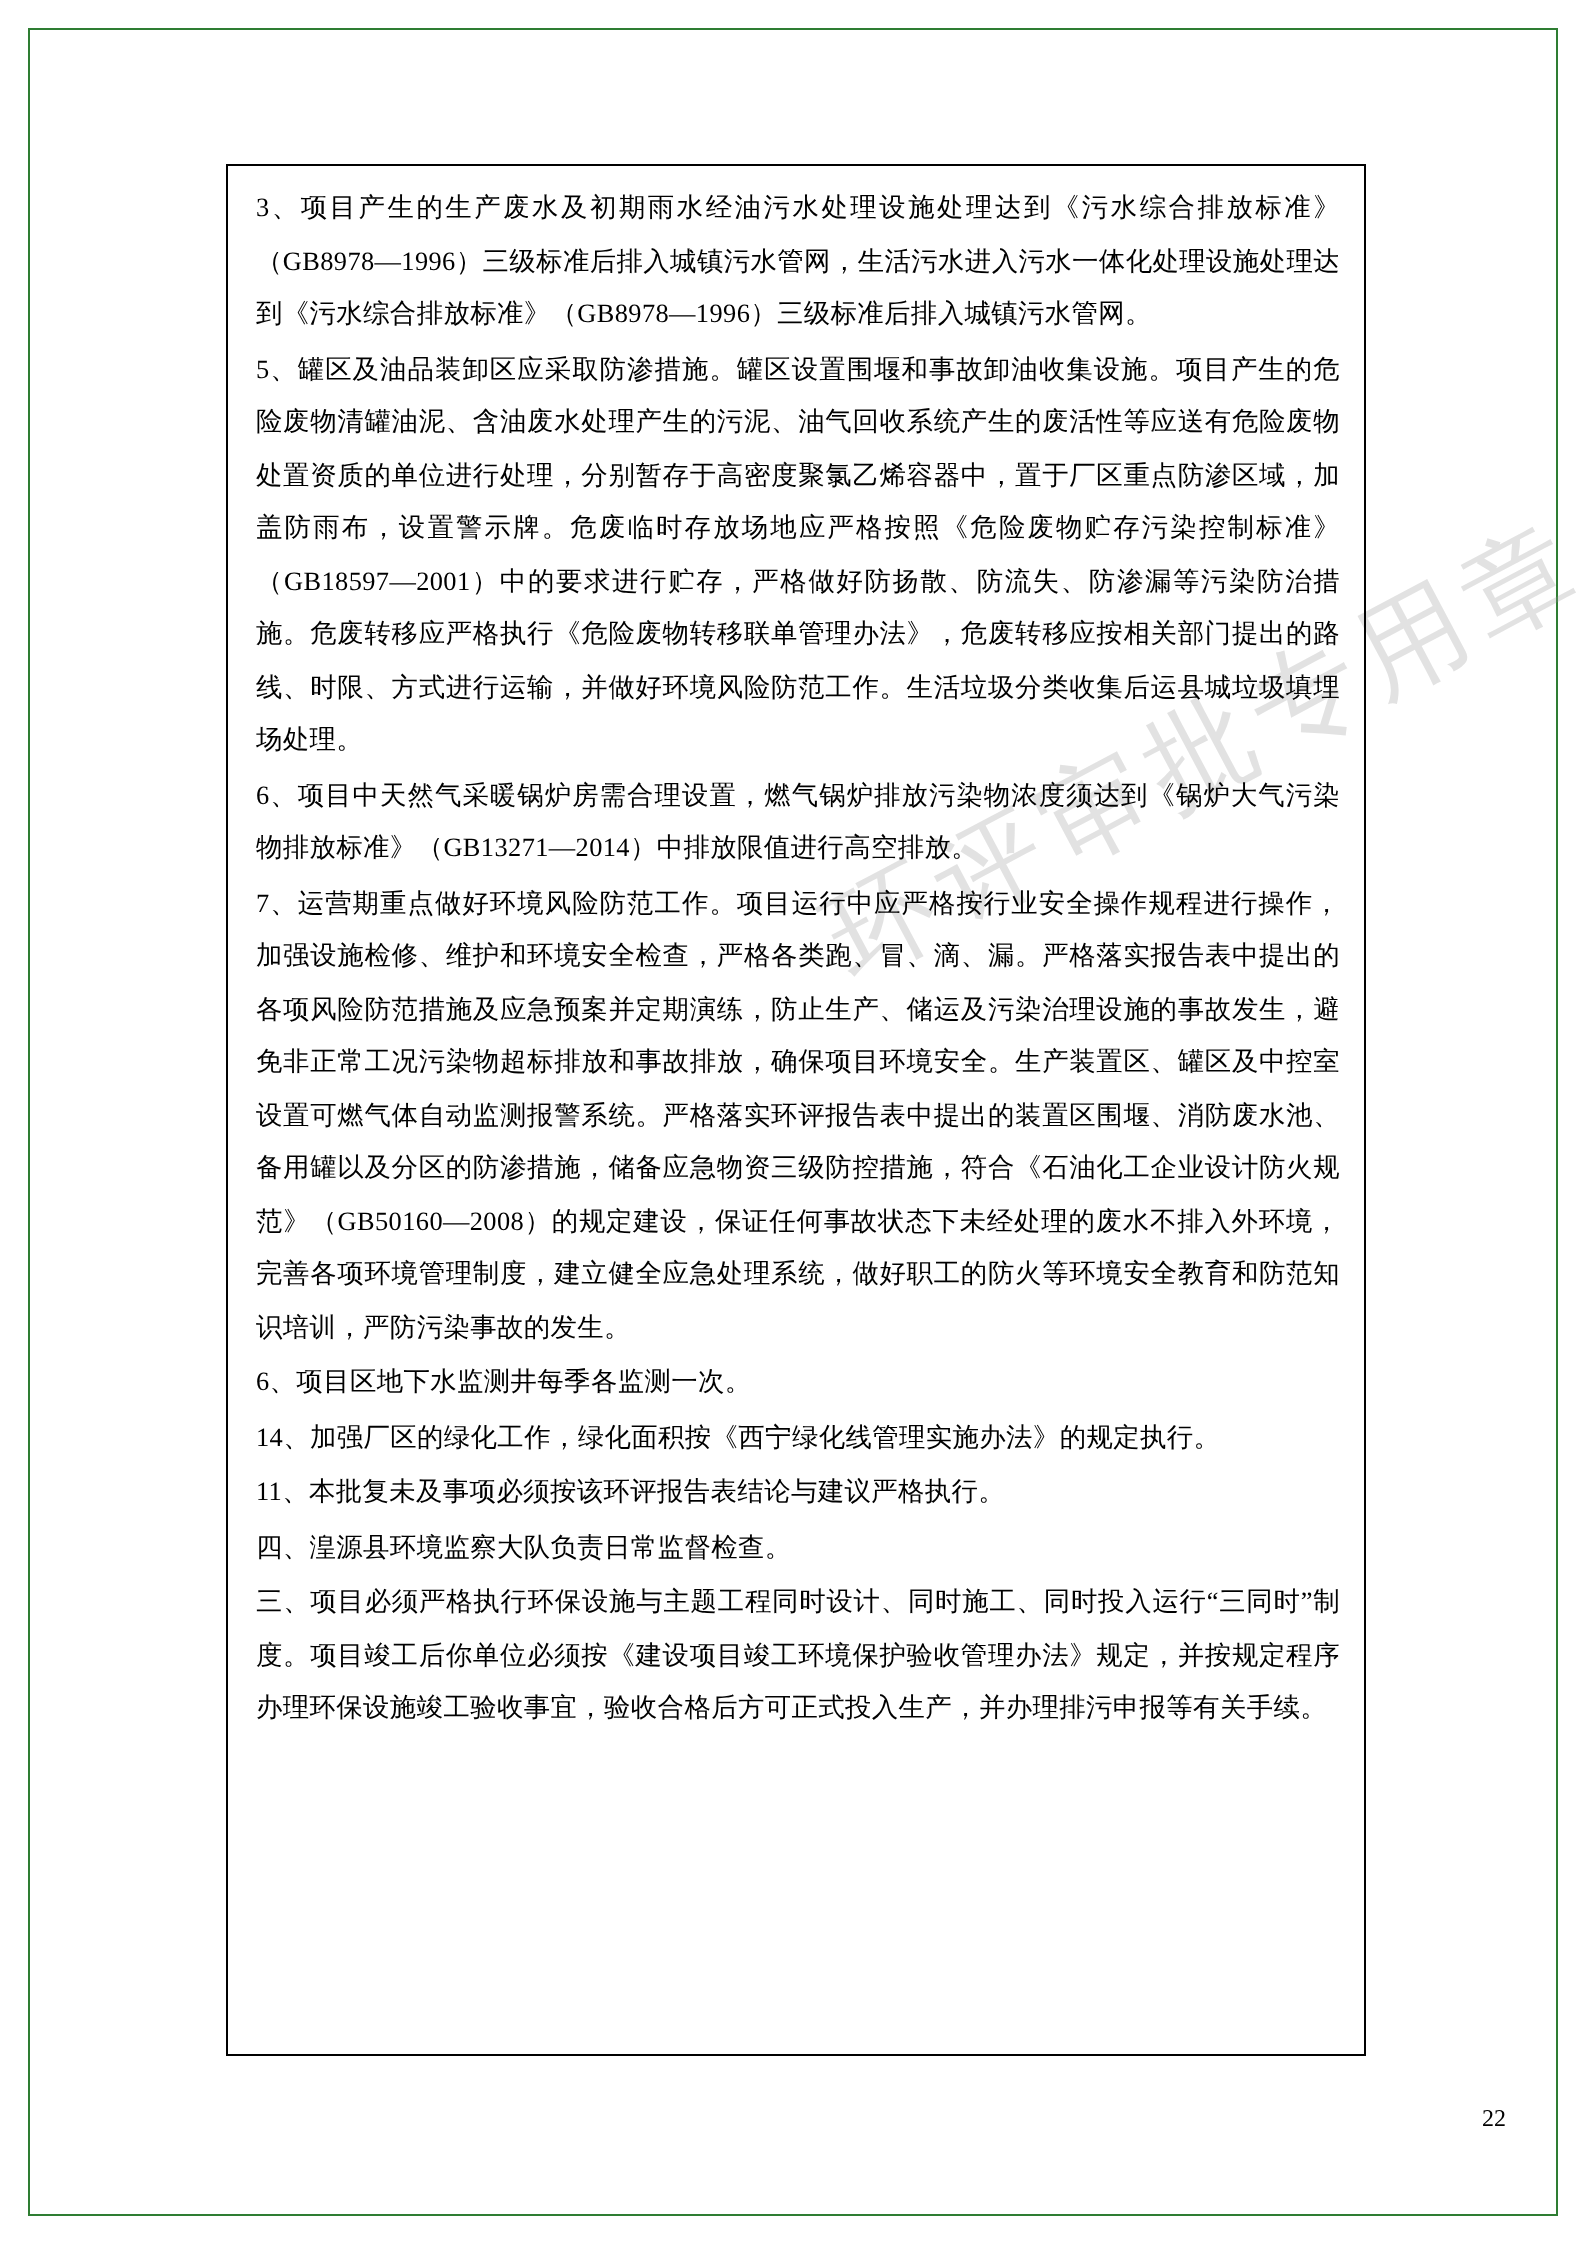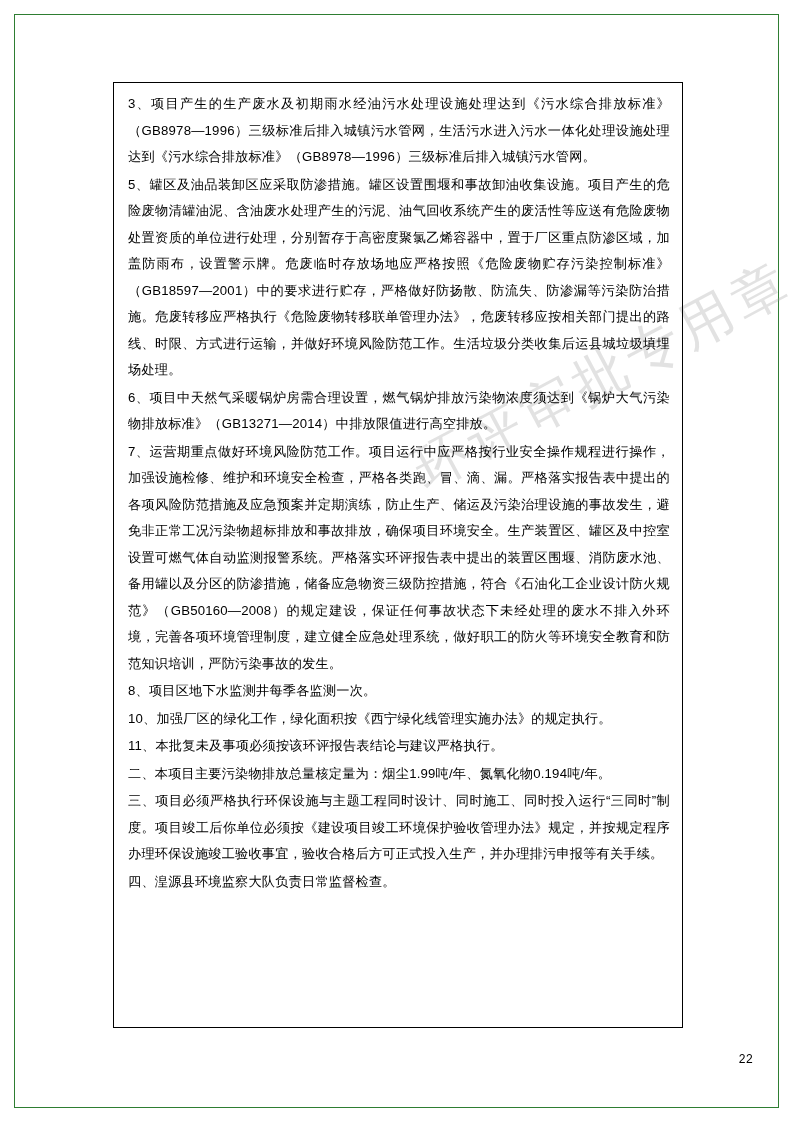--- a/index.html
+++ b/index.html
@@ -39,34 +39,34 @@
     border: 1px solid #000000;
     box-sizing: border-box;
     background: transparent;
   }
   .content-inner {
     padding: 8px 12px 8px 14px;
     box-sizing: border-box;
   }
   p.para {
     margin: 0 0 1px 0;
-    font-family: Liberation Sans, sans-serif;
+    font-family: Liberation Serif, serif;
     font-size: 13.2px;
     line-height: 26.5px;
     color: #000000;
     text-align: justify;
     text-justify: inter-ideograph;
     letter-spacing: 0.2px;
     text-indent: 0;
   }
   .page-number {
     position: absolute;
     right: 40px;
     bottom: 55px;
-    font-family: Liberation Mono, monospace;
+    font-family: Liberation Serif, serif;
     font-size: 12px;
     color: #000000;
   }
   
   .watermark {
     position: absolute;
     left: 430px;
     top: 360px;
     width: 300px;
     height: 200px;
@@ -88,24 +88,23 @@
   <div class="page-frame"></div>
 
   <div class="watermark">环评审批专用章</div>
 
   <div class="content-box">
     <div class="content-inner">
       <p class="para">3、项目产生的生产废水及初期雨水经油污水处理设施处理达到《污水综合排放标准》（GB8978—1996）三级标准后排入城镇污水管网，生活污水进入污水一体化处理设施处理达到《污水综合排放标准》（GB8978—1996）三级标准后排入城镇污水管网。</p>
       <p class="para">5、罐区及油品装卸区应采取防渗措施。罐区设置围堰和事故卸油收集设施。项目产生的危险废物清罐油泥、含油废水处理产生的污泥、油气回收系统产生的废活性等应送有危险废物处置资质的单位进行处理，分别暂存于高密度聚氯乙烯容器中，置于厂区重点防渗区域，加盖防雨布，设置警示牌。危废临时存放场地应严格按照《危险废物贮存污染控制标准》（GB18597—2001）中的要求进行贮存，严格做好防扬散、防流失、防渗漏等污染防治措施。危废转移应严格执行《危险废物转移联单管理办法》，危废转移应按相关部门提出的路线、时限、方式进行运输，并做好环境风险防范工作。生活垃圾分类收集后运县城垃圾填埋场处理。</p>
       <p class="para">6、项目中天然气采暖锅炉房需合理设置，燃气锅炉排放污染物浓度须达到《锅炉大气污染物排放标准》（GB13271—2014）中排放限值进行高空排放。</p>
       <p class="para">7、运营期重点做好环境风险防范工作。项目运行中应严格按行业安全操作规程进行操作，加强设施检修、维护和环境安全检查，严格各类跑、冒、滴、漏。严格落实报告表中提出的各项风险防范措施及应急预案并定期演练，防止生产、储运及污染治理设施的事故发生，避免非正常工况污染物超标排放和事故排放，确保项目环境安全。生产装置区、罐区及中控室设置可燃气体自动监测报警系统。严格落实环评报告表中提出的装置区围堰、消防废水池、备用罐以及分区的防渗措施，储备应急物资三级防控措施，符合《石油化工企业设计防火规范》（GB50160—2008）的规定建设，保证任何事故状态下未经处理的废水不排入外环境，完善各项环境管理制度，建立健全应急处理系统，做好职工的防火等环境安全教育和防范知识培训，严防污染事故的发生。</p>
-      <p class="para">8、项目区地下水监测井每季各监测一次。</p>
-      <p class="para">10、加强厂区的绿化工作，绿化面积按《西宁绿化线管理实施办法》的规定执行。</p>
+      <p class="para">6、项目区地下水监测井每季各监测一次。</p>
+      <p class="para">14、加强厂区的绿化工作，绿化面积按《西宁绿化线管理实施办法》的规定执行。</p>
       <p class="para">11、本批复未及事项必须按该环评报告表结论与建议严格执行。</p>
-      <p class="para">二、本项目主要污染物排放总量核定量为：烟尘1.99吨/年、氮氧化物0.194吨/年。</p>
+      <p class="para">四、湟源县环境监察大队负责日常监督检查。</p>
       <p class="para">三、项目必须严格执行环保设施与主题工程同时设计、同时施工、同时投入运行“三同时”制度。项目竣工后你单位必须按《建设项目竣工环境保护验收管理办法》规定，并按规定程序办理环保设施竣工验收事宜，验收合格后方可正式投入生产，并办理排污申报等有关手续。</p>
-      <p class="para">四、湟源县环境监察大队负责日常监督检查。</p>
     </div>
   </div>
 
   <div class="page-number">22</div>
 
 </div>
 
 </body></html>

